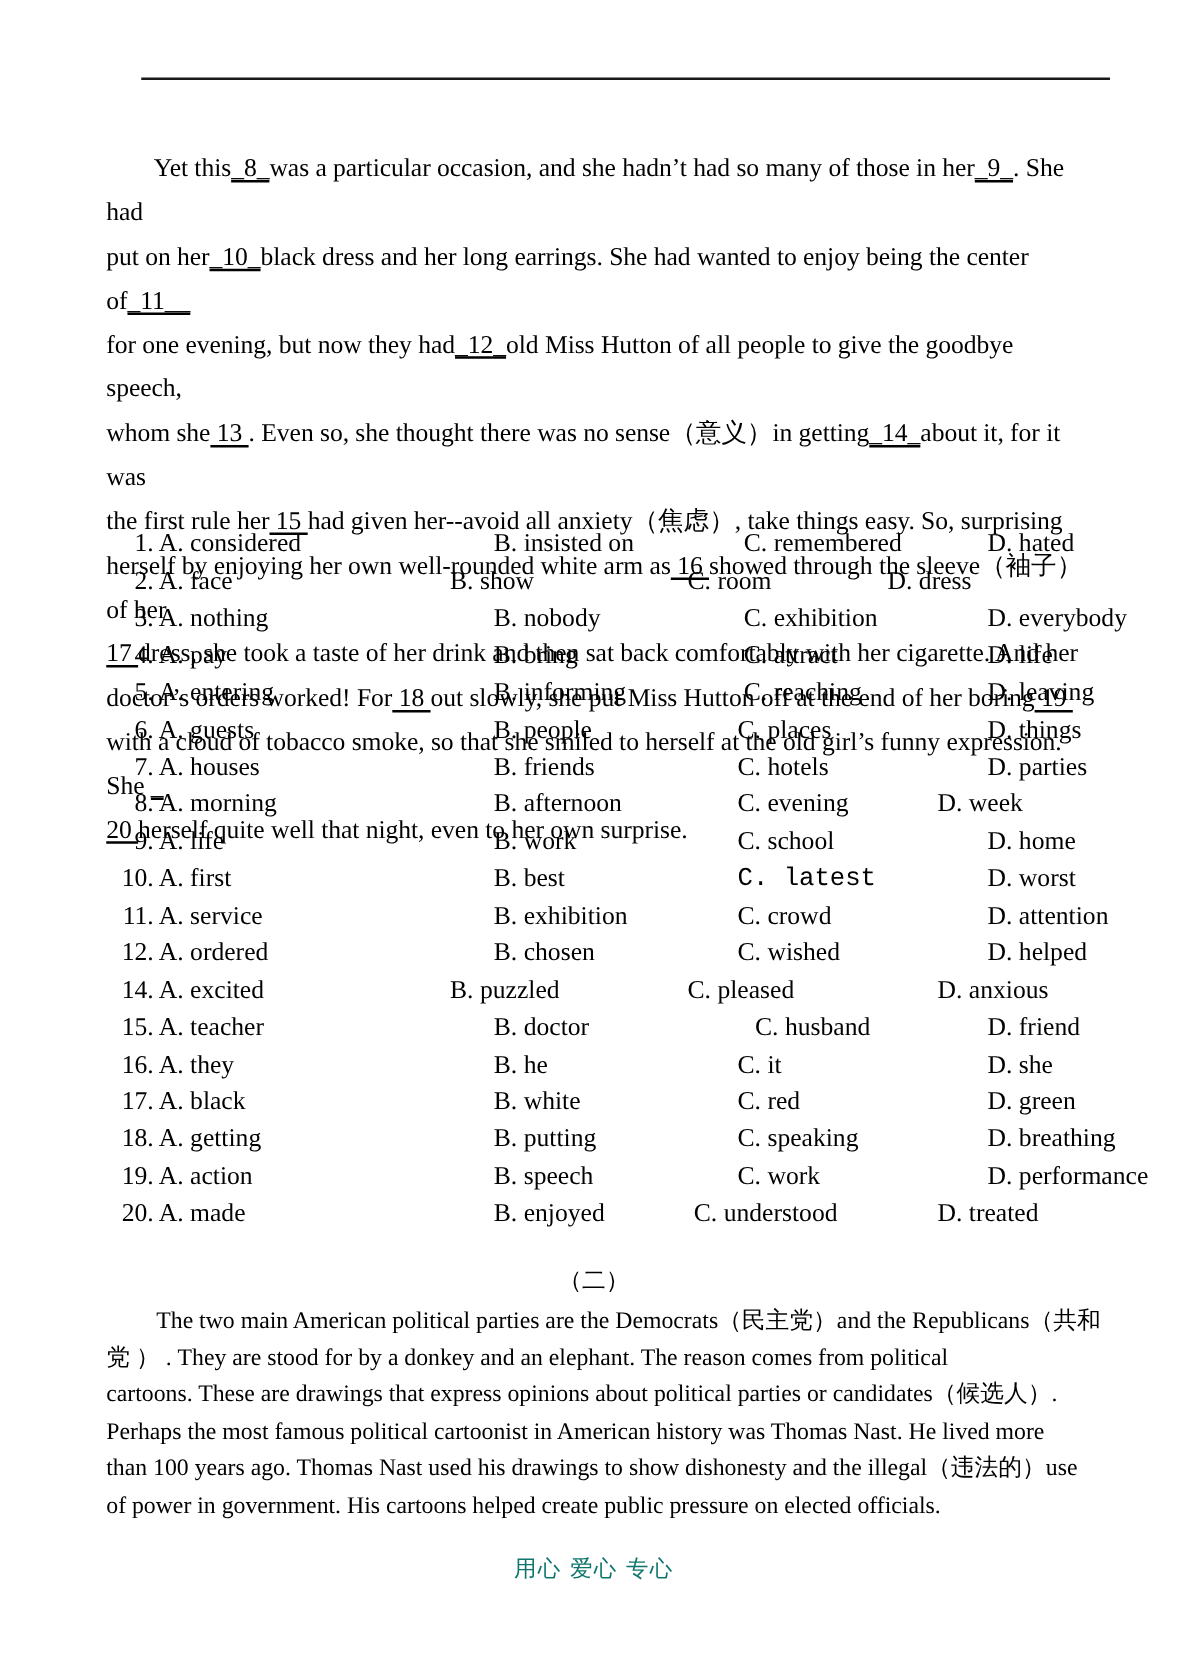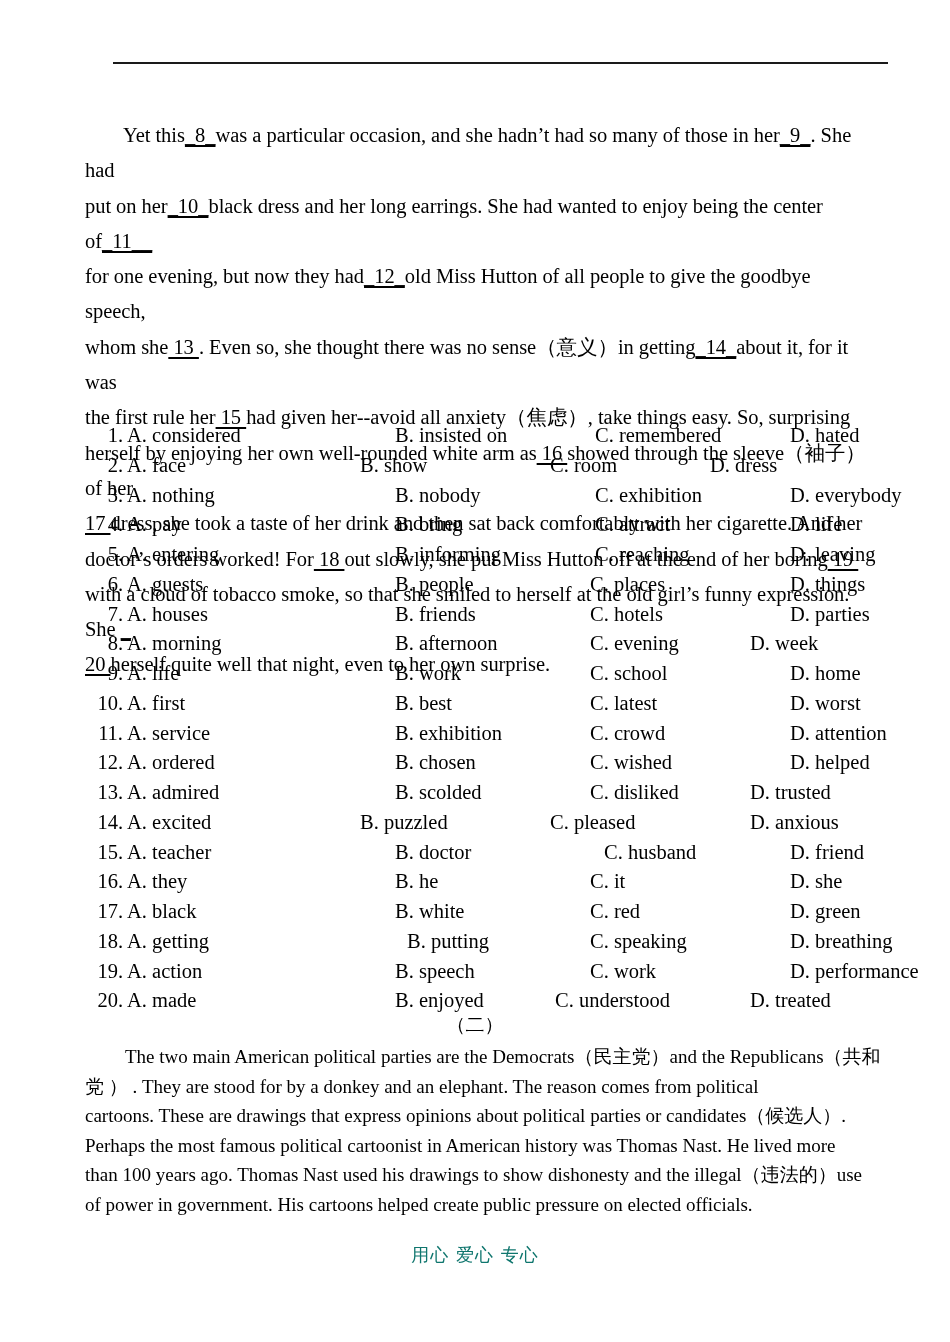--- a/index.html
+++ b/index.html
@@ -200,45 +200,38 @@
         <span class="opt-num">9.</span>
         <span class="opt opt-a">A. life</span>
         <span class="opt" style="left: 310px;">B. work</span>
         <span class="opt" style="left: 505px;">C. school</span>
         <span class="opt" style="left: 705px;">D. home</span>
       </div>
       <div class="opt-row">
         <span class="opt-num">10.</span>
         <span class="opt opt-a">A. first</span>
         <span class="opt" style="left: 310px;">B. best</span>
-        <span class="opt" style="left: 505px;">C. latest</span>
+        <span class="opt" style="left: 505px; font-family: Liberation Mono, monospace;">C. latest</span>
         <span class="opt" style="left: 705px;">D. worst</span>
       </div>
       <div class="opt-row">
         <span class="opt-num">11.</span>
         <span class="opt opt-a">A. service</span>
         <span class="opt" style="left: 310px;">B. exhibition</span>
         <span class="opt" style="left: 505px;">C. crowd</span>
         <span class="opt" style="left: 705px;">D. attention</span>
       </div>
       <div class="opt-row">
         <span class="opt-num">12.</span>
         <span class="opt opt-a">A. ordered</span>
         <span class="opt" style="left: 310px;">B. chosen</span>
         <span class="opt" style="left: 505px;">C. wished</span>
         <span class="opt" style="left: 705px;">D. helped</span>
       </div>
       <div class="opt-row">
-        <span class="opt-num">13.</span>
-        <span class="opt opt-a">A. admired</span>
-        <span class="opt" style="left: 310px;">B. scolded</span>
-        <span class="opt" style="left: 505px;">C. disliked</span>
-        <span class="opt" style="left: 665px;">D. trusted</span>
-      </div>
-      <div class="opt-row">
         <span class="opt-num">14.</span>
         <span class="opt opt-a">A. excited</span>
         <span class="opt" style="left: 275px;">B. puzzled</span>
         <span class="opt" style="left: 465px;">C. pleased</span>
         <span class="opt" style="left: 665px;">D. anxious</span>
       </div>
       <div class="opt-row">
         <span class="opt-num">15.</span>
         <span class="opt opt-a">A. teacher</span>
         <span class="opt" style="left: 310px;">B. doctor</span>
@@ -255,21 +248,21 @@
       <div class="opt-row">
         <span class="opt-num">17.</span>
         <span class="opt opt-a">A. black</span>
         <span class="opt" style="left: 310px;">B. white</span>
         <span class="opt" style="left: 505px;">C. red</span>
         <span class="opt" style="left: 705px;">D. green</span>
       </div>
       <div class="opt-row">
         <span class="opt-num">18.</span>
         <span class="opt opt-a">A. getting</span>
-        <span class="opt" style="left: 322px;">B. putting</span>
+        <span class="opt" style="left: 310px;">B. putting</span>
         <span class="opt" style="left: 505px;">C. speaking</span>
         <span class="opt" style="left: 705px;">D. breathing</span>
       </div>
       <div class="opt-row">
         <span class="opt-num">19.</span>
         <span class="opt opt-a">A. action</span>
         <span class="opt" style="left: 310px;">B. speech</span>
         <span class="opt" style="left: 505px;">C. work</span>
         <span class="opt" style="left: 705px;">D. performance</span>
       </div>

